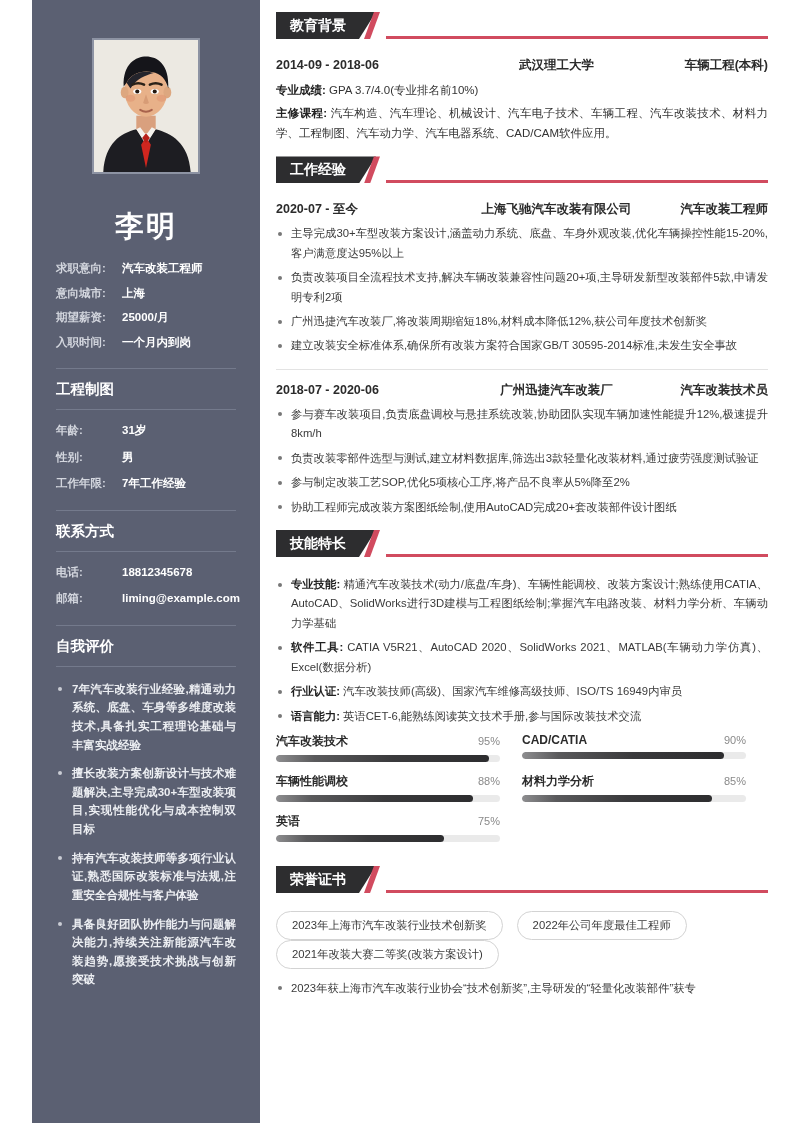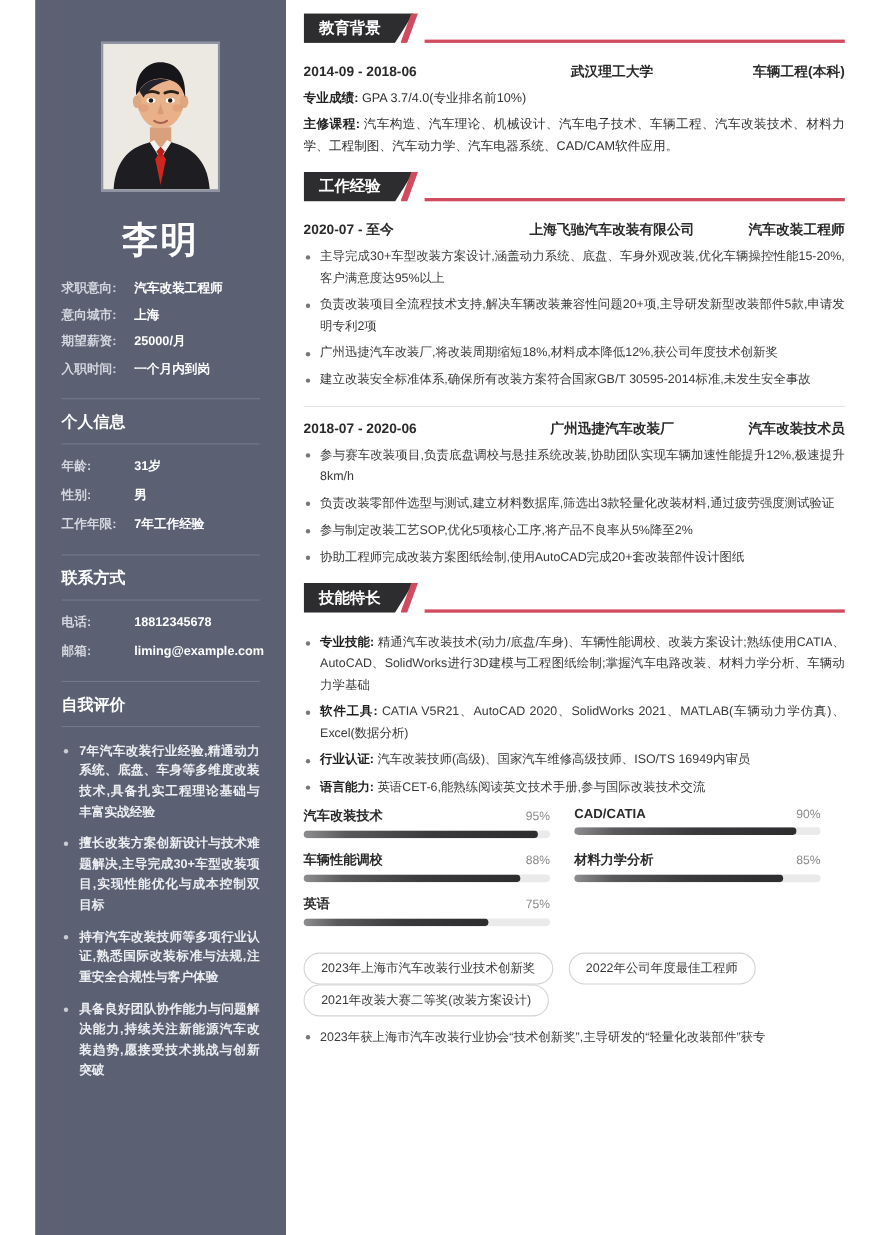--- a/index.html
+++ b/index.html
@@ -18,22 +18,22 @@
     padding:22px 24px 0 24px;
   }
   .photo-wrap { display:flex; justify-content:center; margin-top:16px; }
   .photo {
     width:108px; height:136px; border:2px solid #8d93a3; background:#e9e6df;
     position:relative; overflow:hidden;
   }
   .photo svg { display:block; width:100%; height:100%; }
 
   .name {
-    text-align:center; font-size:33px; font-weight:bold; letter-spacing:2px;
-    margin-top:22px; margin-bottom:14px; color:#ffffff;
+    text-align:center; font-size:29px; font-weight:bold; letter-spacing:2px;
+    margin-top:33px; margin-bottom:14px; color:#ffffff;
   }
   .kv { font-size:11.5px; line-height:1.35; margin-bottom:9px; display:flex; }
   .kv .k { color:#d3d6de; font-weight:bold; min-width:66px; }
   .kv .v { color:#ffffff; font-weight:bold; }
 
   .sb-sect { margin-top:18px; }
   .sb-head {
     font-size:14.5px; font-weight:bold; color:#ffffff;
     border-top:1px solid #747a8c; border-bottom:1px solid #747a8c;
     padding:11px 0 10px 0; margin-bottom:13px;
@@ -178,21 +178,21 @@
         <span class="k">期望薪资:</span>
         <span class="v">25000/月</span>
       </div>
       <div class="kv">
         <span class="k">入职时间:</span>
         <span class="v">一个月内到岗</span>
       </div>
     </div>
 
     <section class="sb-sect">
-      <div class="sb-head">个人信息</div>
+      <div class="sb-head">工程制图</div>
       <div class="sb-body">
         <div class="kv">
           <span class="k">年龄:</span>
           <span class="v">31岁</span>
         </div>
         <div class="kv">
           <span class="k">性别:</span>
           <span class="v">男</span>
         </div>
         <div class="kv">
@@ -358,20 +358,25 @@
           </div>
           <div class="bar-track">
             <div class="bar-fill" style="width: 75%;"></div>
           </div>
         </div>
         <div class="bar-item"></div>
       </div>
     </section>
 
     <section class="sect">
+      <div class="sect-head">
+        <div class="badge">荣誉证书</div>
+        <div class="slash" style="left:88px"></div>
+        <div class="rule" style="left:110px; right:0"></div>
+      </div>
       <div class="tags">
         <span class="tag">2023年上海市汽车改装行业技术创新奖</span>
         <span class="tag">2022年公司年度最佳工程师</span>
         <span class="tag">2021年改装大赛二等奖(改装方案设计)</span>
       </div>
       <ul class="bullets">
         <li>2023年获上海市汽车改装行业协会“技术创新奖”,主导研发的“轻量化改装部件”获专</li>
       </ul>
     </section>
 

